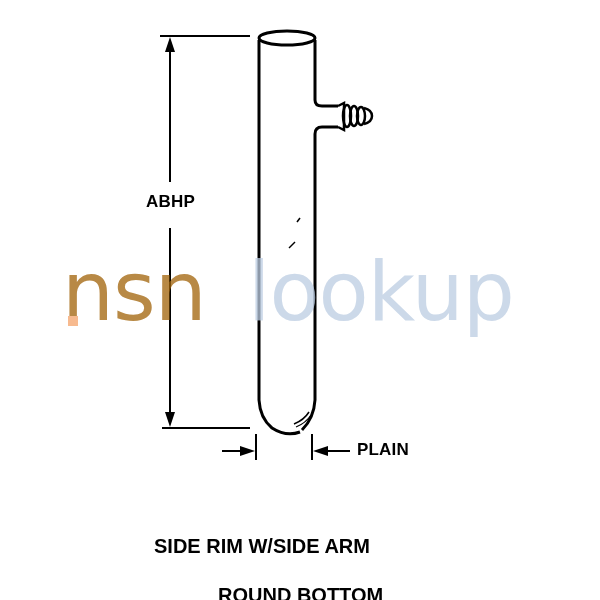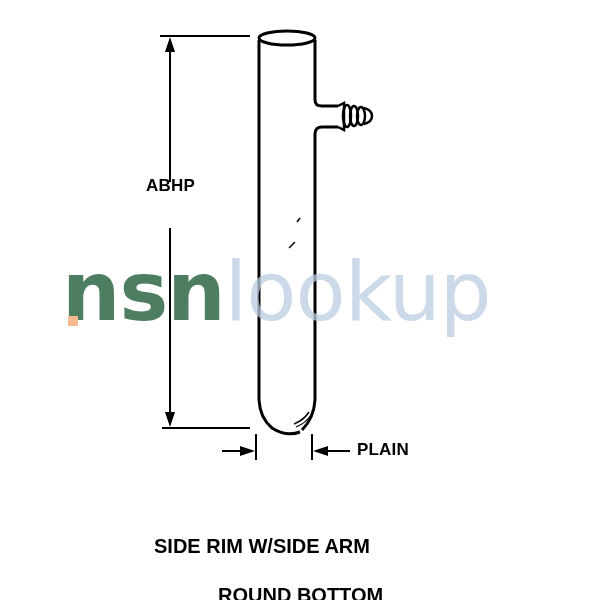--- a/index.html
+++ b/index.html
@@ -2,22 +2,22 @@
 <html><head>
   <meta charset="utf-8">
   <style>
     html, body { margin: 0; padding: 0; background: #ffffff; }
     body { width: 600px; height: 600px; position: relative; overflow: hidden; font-family: "Liberation Sans", sans-serif; }
     .canvas { position: absolute; left: 0; top: 0; width: 600px; height: 600px; }
     svg { position: absolute; left: 0; top: 0; }
     .dim-label { position: absolute; font-family: "Liberation Sans", sans-serif; font-weight: bold; color: #000; font-size: 17px; letter-spacing: 0.2px; }
     .caption { position: absolute; font-family: "Liberation Sans", sans-serif; font-weight: bold; color: #000; font-size: 20px; line-height: 26px; white-space: nowrap; }
     .watermark { position: absolute; left: 62px; top: 244px; font-family: "DejaVu Sans", sans-serif; font-size: 82px; letter-spacing: -1px; white-space: nowrap; opacity: 0.75; pointer-events: none; }
-    .wm-nsn { color: #14532d; font-weight: bold; }
-    .wm-lookup { color: #bccde2; }
+    .wm-nsn { color: #a16207; }
+    .wm-lookup { color: #bccde2; margin-left: 42px; }
     .wm-dot { position: absolute; left: 6px; top: 72px; width: 10px; height: 10px; background: #f5a36a; }
   </style>
 </head>
 <body>
 
 <div class="canvas">
 
   <svg width="600" height="600" viewBox="0 0 600 600">
 
     <ellipse cx="287" cy="38" rx="28" ry="7" fill="none" stroke="#000" stroke-width="3"></ellipse>
@@ -57,19 +57,19 @@
     <polygon points="255,451 240,446 240,456" fill="#000"></polygon>
     <line x1="326" y1="451" x2="350" y2="451" stroke="#000" stroke-width="2"></line>
     <polygon points="313,451 328,446 328,456" fill="#000"></polygon>
   </svg>
 
   <div class="watermark">
     <span class="wm-dot"></span>
     <span class="wm-nsn">nsn</span><span class="wm-lookup">lookup</span>
   </div>
 
-  <div class="dim-label" style="left:146px; top:176px;">ABHP</div>
+  <div class="dim-label" style="left:146px; top:192px;">ABHP</div>
   <div class="dim-label" style="left:357px; top:440px;">PLAIN</div>
 
   <div class="caption" style="left:154px; top:533px;">SIDE RIM W/SIDE ARM</div>
   <div class="caption" style="left:218px; top:582px;">ROUND BOTTOM</div>
 
 </div>
 
 </body></html>

